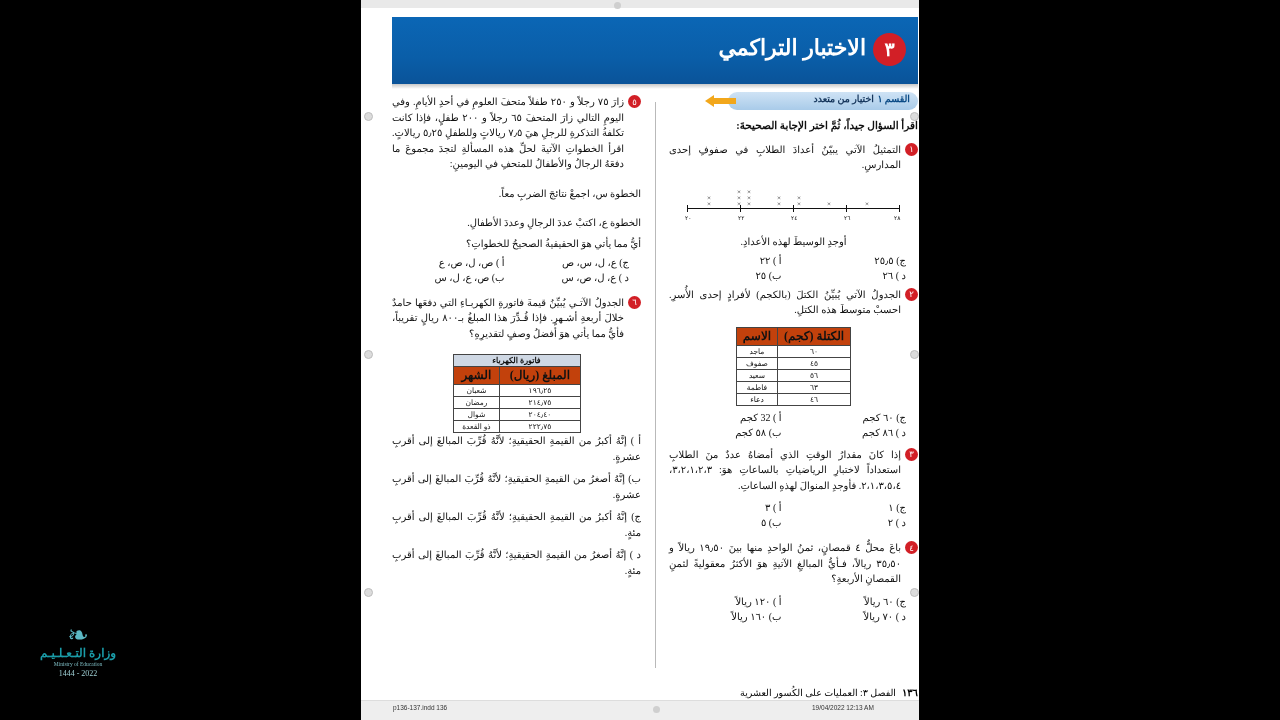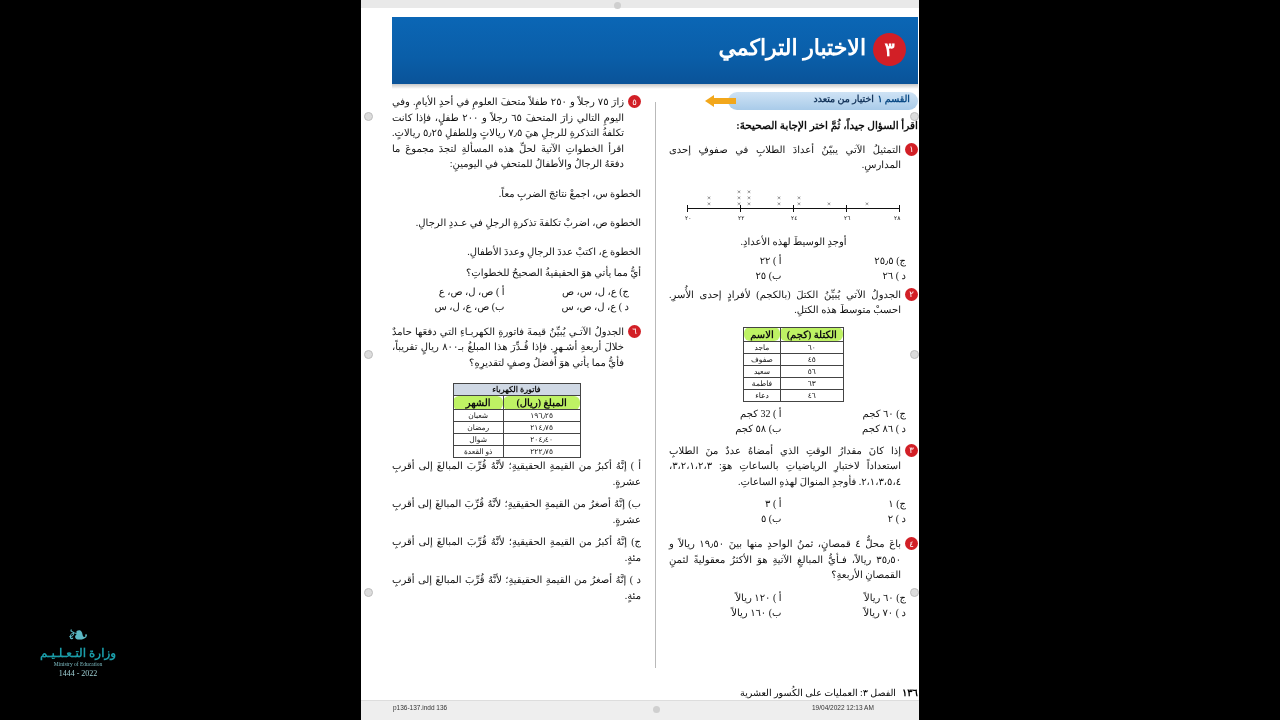--- a/index.html
+++ b/index.html
@@ -60,21 +60,21 @@
   
   .lineplot{position:relative;height:46px;margin:2px 0 6px 0;}
   .axis{position:absolute;left:18px;top:26px;width:212px;height:1px;background:#111;}
   .axis .tick{position:absolute;top:-3px;width:1px;height:7px;background:#111;}
   .xs{position:absolute;font-size:7px;color:#111;}
   .tickno{position:absolute;top:32px;font-size:6px;color:#111;}
 
   
   table.tbl{border-collapse:collapse;margin:4px auto 6px auto;direction:rtl;}
   table.tbl td,table.tbl th{border:1px solid #444;font-size:7.5px;padding:1px 6px;text-align:center;}
-  table.tbl th{background:#bef264;font-weight:bold;font-size:10px;border-radius:6px;}
+  table.tbl th{background:#c2410c;font-weight:bold;font-size:12px;}
   .tblcap{text-align:center;font-size:8px;font-weight:bold;background:#cfd8e4;border:1px solid #444;border-bottom:none;padding:1px;}
 
   
   .logo{position:absolute;left:40px;bottom:42px;text-align:center;direction:rtl;}
   .logo .ar{color:#1a9ca8;font-size:12px;font-weight:bold;letter-spacing:1px;}
   .logo .en{color:#7fbfc6;font-size:5.5px;}
   .logo .yr{color:#9ecfd4;font-size:8px;margin-top:2px;}
   .logo .swirl{color:#5bb8c4;font-size:26px;line-height:20px;}
 
   
@@ -254,21 +254,20 @@
     </div>
 
     <div class="col l">
 
       <div class="qrow" style="margin-top:2px;">
         <div class="qnum">٥</div>
         <div class="qtxt">زارَ ٧٥ رجلاً و ٢٥٠ طفلاً متحفَ العلومِ في أحدِ الأيامِ. وفي اليومِ التالي زارَ المتحفَ ٦٥ رجلاً و ٢٠٠ طفلٍ، فإذا كانت تكلفةُ التذكرةِ للرجلِ هيَ ٧٫٥ ريالاتٍ وللطفلِ ٥٫٢٥ ريالاتٍ. اقرأ الخطواتِ الآتيةَ لحلِّ هذه المسألةِ لتجدَ مجموعَ ما دفعَهُ الرجالُ والأطفالُ للمتحفِ في اليومينِ:</div>
       </div>
 
       <div class="step">الخطوة س، اجمعْ نتائجَ الضربِ معاً.</div>
-      <div class="step">الخطوة ص، اضربْ تكلفةَ تذكرةِ الرجلِ في عـددِ الرجالِ.</div>
       <div class="step">الخطوة ع، اكتبْ عددَ الرجالِ وعددَ الأطفالِ.</div>
 
       <div class="ask">أيُّ مما يأتي هوَ الحقيقيةُ الصحيحُ للخطواتِ؟</div>
 
       <div class="choices">
         <div class="crow">
           <div class="cell"><span class="ch">ج) ع، ل، س، ص</span></div>
           <div class="cell"><span class="ch">أ ) ص، ل، ص، ع</span></div>
         </div>
         <div class="crow">

